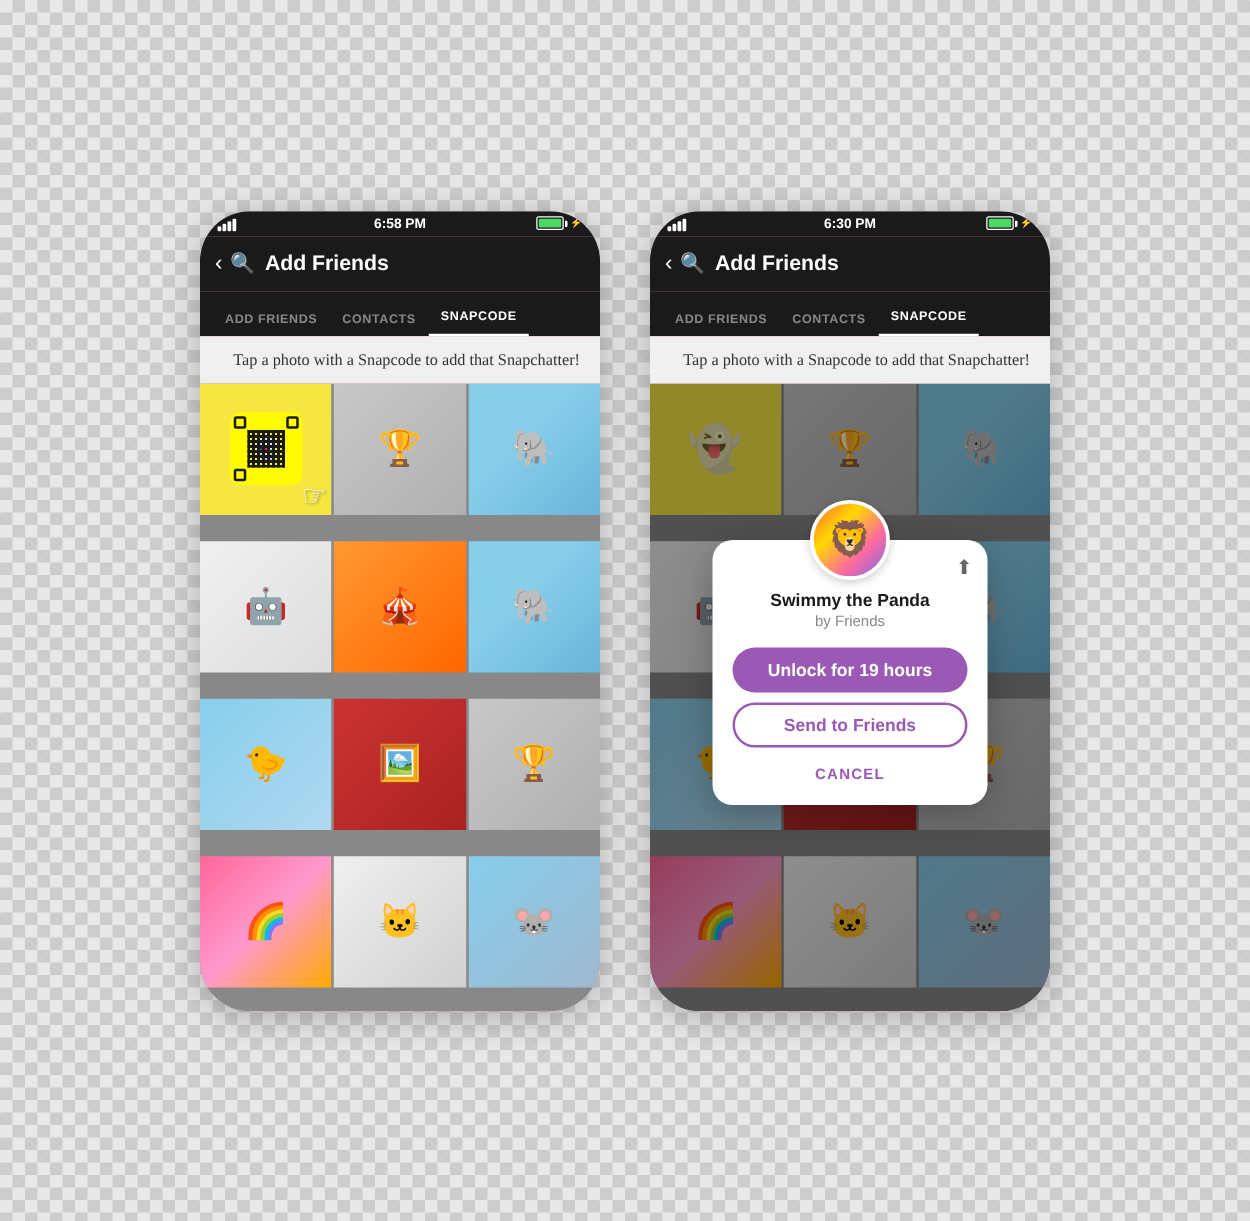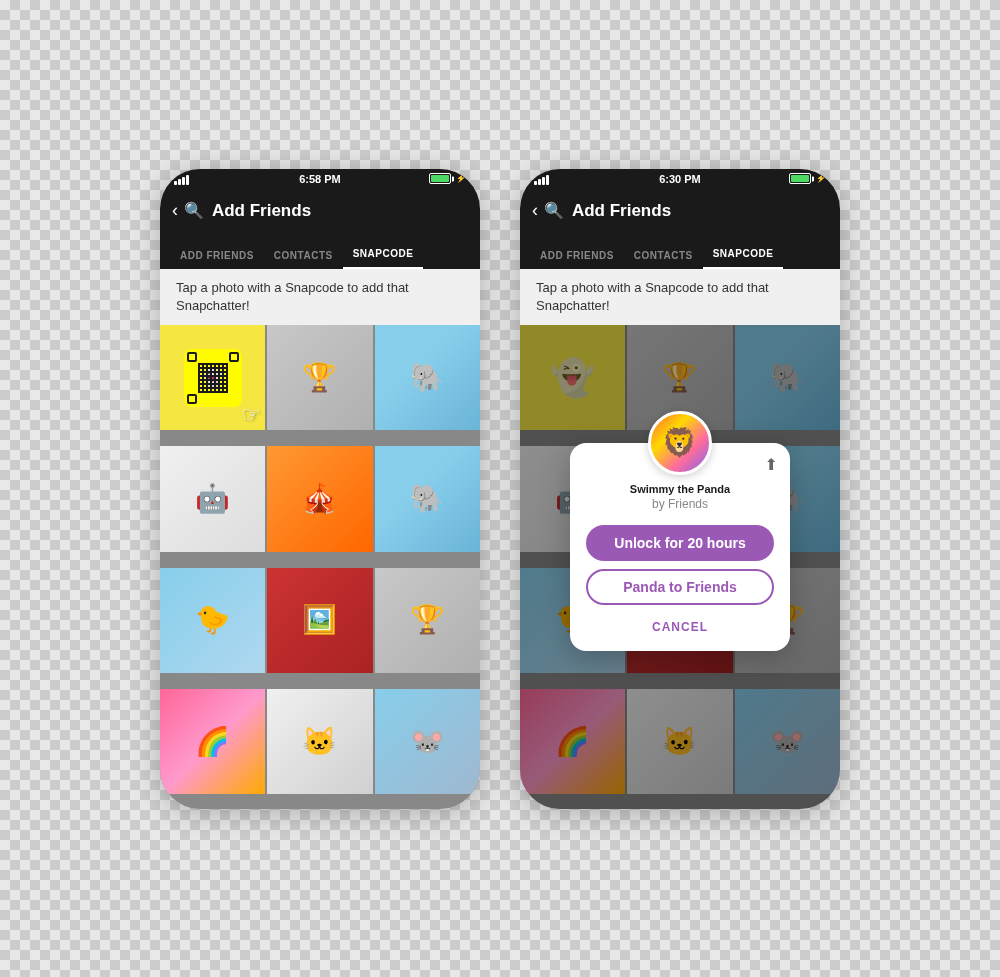--- a/index.html
+++ b/index.html
@@ -158,25 +158,26 @@
 
     .tab.active {
       color: #fff;
       border-bottom: 2px solid #fff;
     }
 
     
     .instruction-bar {
       background: #f0f0f0;
       padding: 10px 16px;
-      text-align: left;
+      text-align: right;
       font-size: 13px;
       color: #333;
       flex-shrink: 0;
       line-height: 1.4;
+      font-family: Liberation Serif, serif;
     }
 
     
     .photo-grid {
       flex: 1;
       display: grid;
       grid-template-columns: repeat(3, 1fr);
       grid-template-rows: repeat(4, 1fr);
       gap: 2px;
       background: #888;
@@ -263,21 +264,21 @@
       top: 12px;
       right: 12px;
       background: none;
       border: none;
       color: #666;
       font-size: 16px;
       cursor: pointer;
     }
 
     .popup-name {
-      font-size: 11px;
+      font-size: 14px;
       font-weight: 700;
       color: #1a1a1a;
       margin-top: 20px;
       margin-bottom: 2px;
     }
 
     .popup-by {
       font-size: 12px;
       color: #888;
       margin-bottom: 14px;
@@ -532,24 +533,24 @@
         </div>
 
         
         <button class="share-btn">⬆</button>
 
         
         <div class="popup-name">Swimmy the Panda</div>
         <div class="popup-by">by Friends</div>
 
         
-        <button class="btn-unlock">Unlock for 20 hours</button>
+        <button class="btn-unlock">Unlock for 19 hours</button>
 
         
-        <button class="btn-send">Panda to Friends</button>
+        <button class="btn-send">Send to Friends</button>
 
         
         <button class="btn-cancel">CANCEL</button>
 
       </div>
     </div>
 
   </div>
 
 </div>

